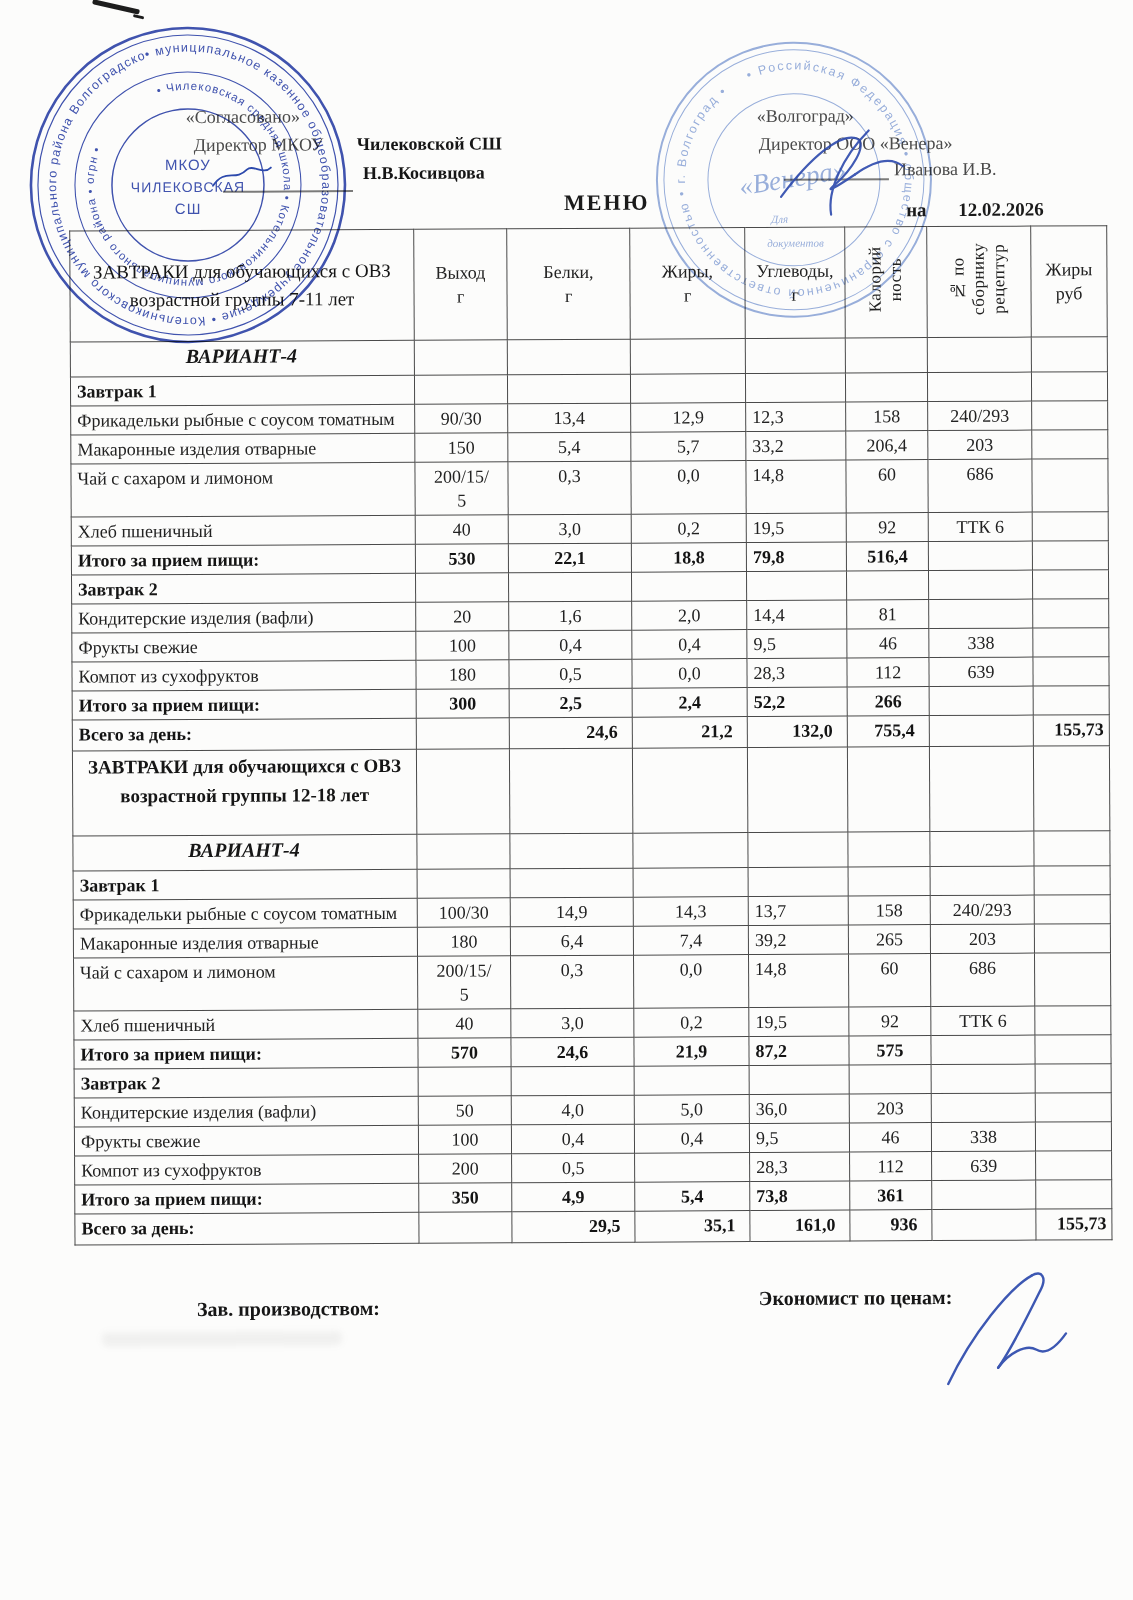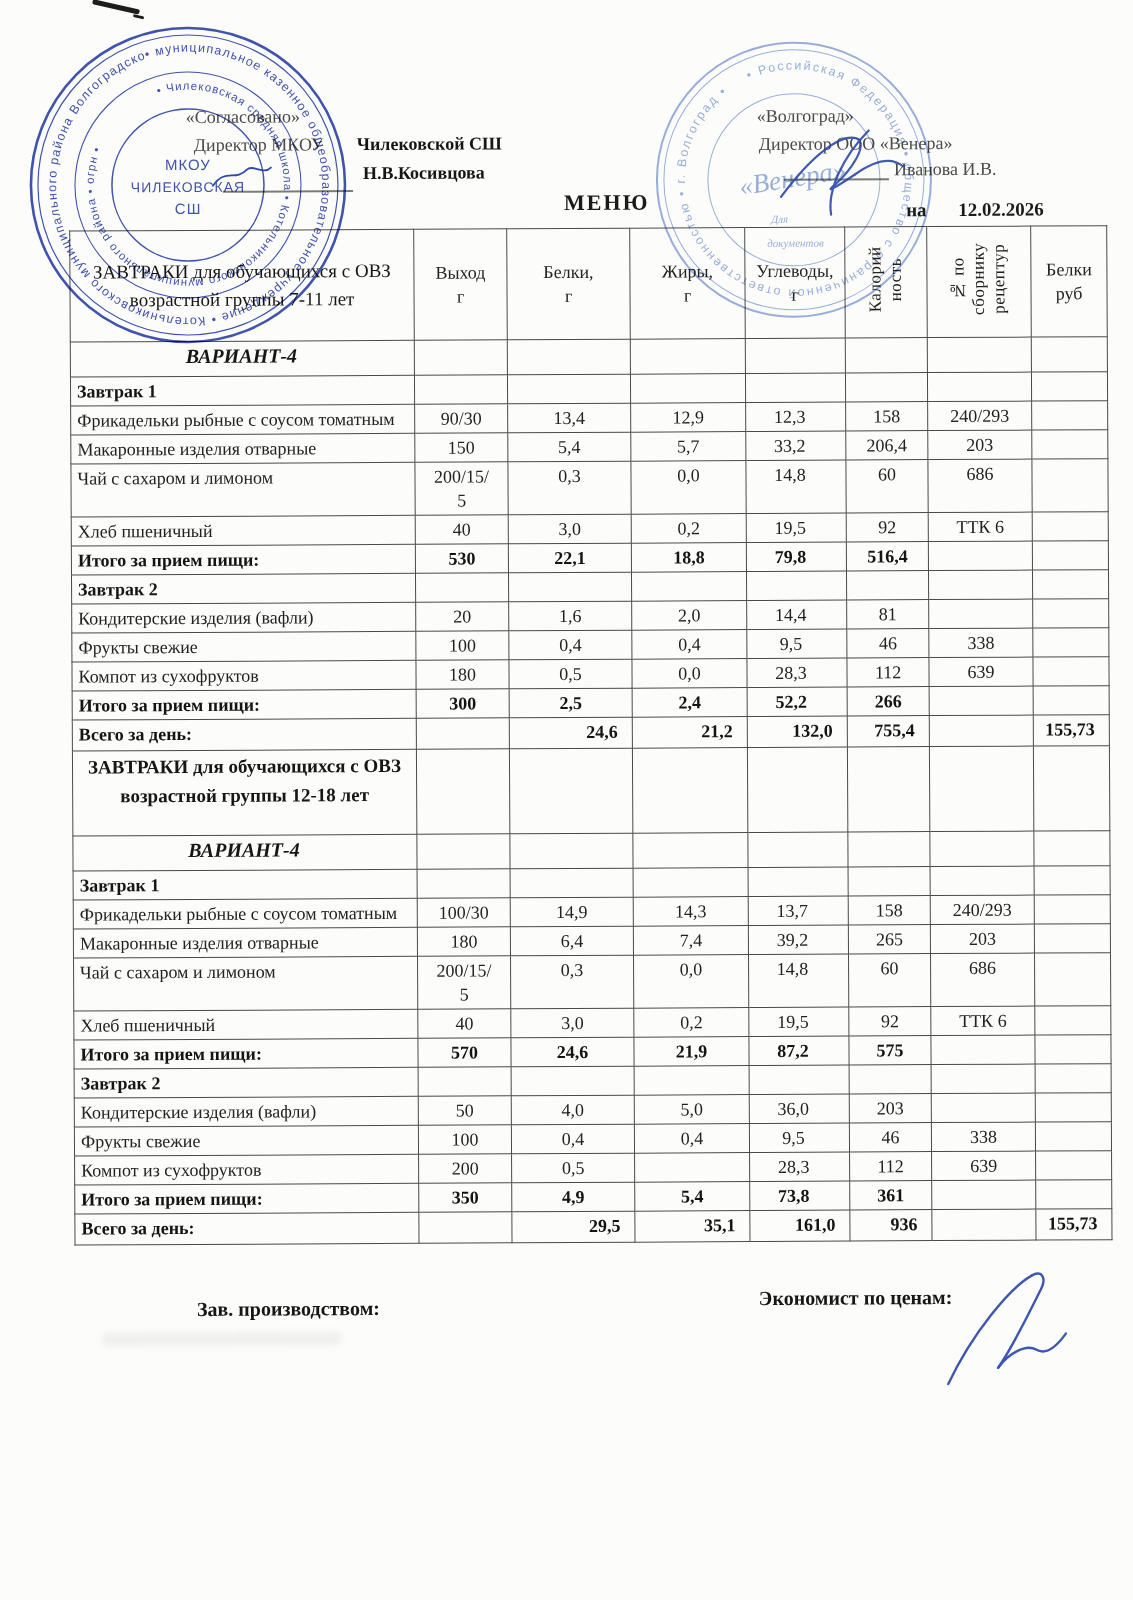--- a/index.html
+++ b/index.html
@@ -56,28 +56,28 @@
   .th-section{font-weight:bold;white-space:normal;font-size:19px;line-height:1.5;padding:0 14px;text-align:center;color:#161616;}
   .v-label{
     display:inline-block;
     writing-mode:vertical-rl;
     transform:rotate(180deg);
     white-space:pre;
     font-size:17px;line-height:1.2;letter-spacing:.5px;
   }
   .c-name{text-align:left;padding:2px 44px 2px 8px;}
   .c-num{text-align:center;white-space:pre-line;}
-  .menu-table td:nth-child(5){text-align:center;padding-right:18px;}
+  .menu-table td:nth-child(5){text-align:left;padding-right:18px;}
   .row-variant td{height:30px;}
   .row-variant .c-name{text-align:center;font-weight:bold;font-style:italic;font-size:20px;color:#161616;padding-right:8px;}
   .row-subheader .c-name{font-weight:bold;color:#161616;}
   .row-total td{font-weight:bold;color:#141414;}
   .row-grand td{font-weight:bold;color:#141414;height:26px;}
   .row-grand td.c-num{text-align:right;padding-right:14px;}
-  .row-grand td.c-price{text-align:right;padding-right:14px;}
+  .row-grand td.c-price{text-align:right;padding-right:5px;}
   .row-section-title td{height:80px;}
   .section-title{font-weight:bold;text-align:center;font-size:19px;line-height:1.5;padding:10px 14px;color:#161616;}
   
   .footer-label{font-size:20px;font-weight:bold;color:#161616;}
   
   .artifact{background:#1d1d1d;border-radius:2px;z-index:7;}
   .smudge{background:rgba(80,80,80,.07);filter:blur(3px);border-radius:6px;z-index:1;}
 </style>
 </head>
 <body>
@@ -182,21 +182,21 @@
 г</th>
         <th class="th-plain">Жиры,
 г</th>
         <th class="th-plain">Углеводы,
 г</th>
         <th><span class="v-label">Калорий
 ность</span></th>
         <th><span class="v-label">№ по
 сборнику
 рецептур</span></th>
-        <th class="th-plain">Белки
+        <th class="th-plain">Жиры
 руб</th>
       </tr>
     </thead>
     <tbody id="menu-body">
           <tr class="row-variant">
             <td class="c-name">ВАРИАНТ-4</td>
             <td class="c-num"></td>
             <td class="c-num"></td>
             <td class="c-num"></td>
             <td class="c-num"></td>

